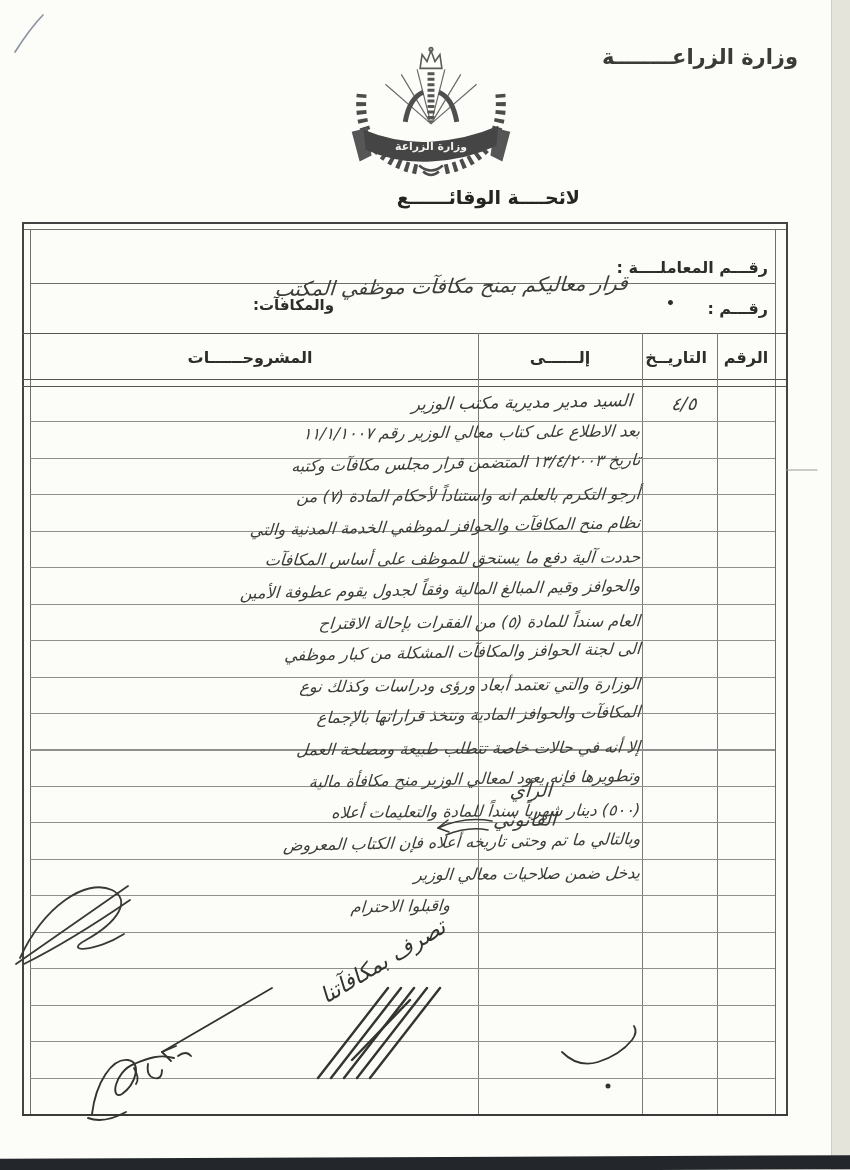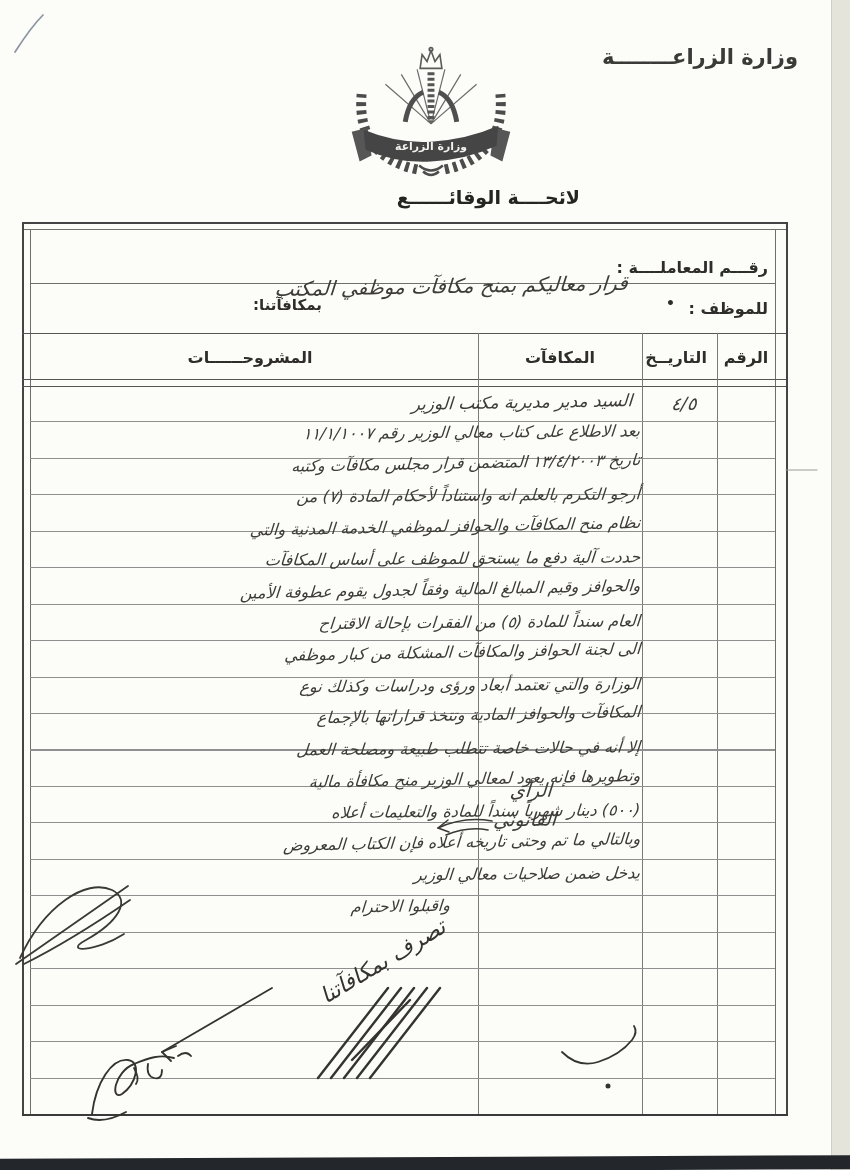--- a/index.html
+++ b/index.html
@@ -68,27 +68,27 @@
     <div class="line" style="left:478px; top:333px; width:1px; height:781px; background:#7a7a7a;"></div>
     <div class="line" style="left:642px; top:333px; width:1px; height:781px; background:#7a7a7a;"></div>
     <div class="line" style="left:717px; top:333px; width:1px; height:781px; background:#7a7a7a;"></div>
 
     <div class="abs" style="left:30px; top:386px; width:745px; height:729px;
                 background:repeating-linear-gradient(to bottom, transparent 0px, transparent 35.4px, #8f8f8f 35.4px, #8f8f8f 36.45px);"></div>
     <div class="line" style="left:22px; top:1114px; width:766px; height:2px; background:#3a3a3a;"></div>
   </div>
 
   <div class="abs printed" style="right:82px; top:258px; font-size:16px;">رقـــم المعاملــــة :</div>
-  <div class="abs printed" style="right:82px; top:299px; font-size:16px;">للموظف :</div>
+  <div class="abs printed" style="right:82px; top:299px; font-size:16px;">رقـــم :</div>
   <div class="abs printed" style="left:666px; top:295px; font-size:14px;">•</div>
-  <div class="abs printed" style="left:253px; top:296px; font-size:15px;">بمكافآتنا:</div>
+  <div class="abs printed" style="left:253px; top:296px; font-size:15px;">والمكافآت:</div>
   <div class="abs hw" style="right:222px; top:274px; font-size:20px;">قرار معاليكم بمنح مكافآت موظفي المكتب</div>
 
   <div class="abs printed colhead" style="left:100px; top:348px; width:300px;">المشروحــــــات</div>
-  <div class="abs printed colhead" style="left:490px; top:348px; width:140px;">المكافآت</div>
+  <div class="abs printed colhead" style="left:490px; top:348px; width:140px;">إلــــــى</div>
   <div class="abs printed colhead" style="left:644px; top:348px; width:64px;">التاريــخ</div>
   <div class="abs printed colhead" style="left:717px; top:348px; width:58px;">الرقم</div>
 
   <div class="abs hw" style="right:218px; top:392px; font-size:17px;">السيد مدير مديرية مكتب الوزير</div>
   <div class="abs hw" style="left:658px; top:393px; width:52px; text-align:center; font-size:18px;">٤/٥</div>
 
   <div class="abs" id="hw-lines" style="left:18px; top:424px; width:622px; height:510px; direction:rtl;">
       <div class="hw-line" style="top: 0px; transform: skewX(-5deg) rotate(-0.5deg);">بعد الاطلاع على كتاب معالي الوزير رقم ١١/١/١٠٠٧</div>
       <div class="hw-line" style="top: 31.6px; transform: skewX(-5deg) rotate(-1.1deg);">تاريخ ١٣/٤/٢٠٠٣ المتضمن قرار مجلس مكافآت وكتبه</div>
       <div class="hw-line" style="top: 63.2px; transform: skewX(-5deg) rotate(-0.5deg);">أرجو التكرم بالعلم انه واستناداً لأحكام المادة (٧) من</div>

